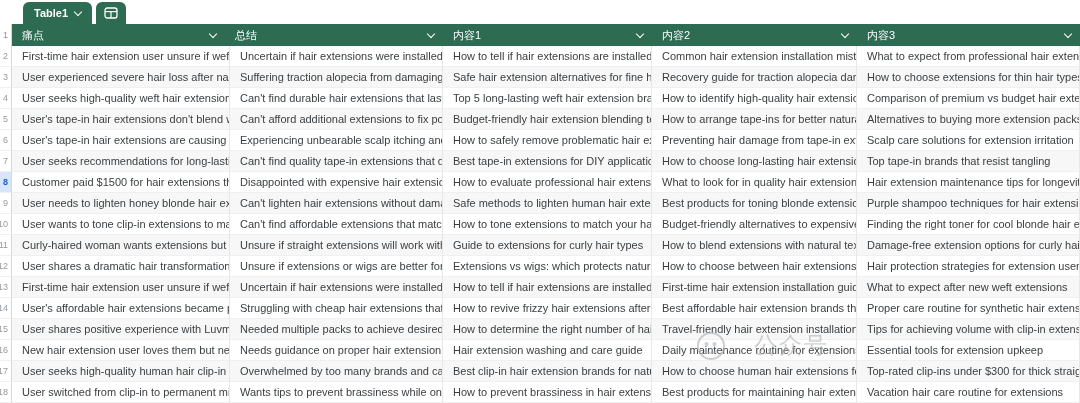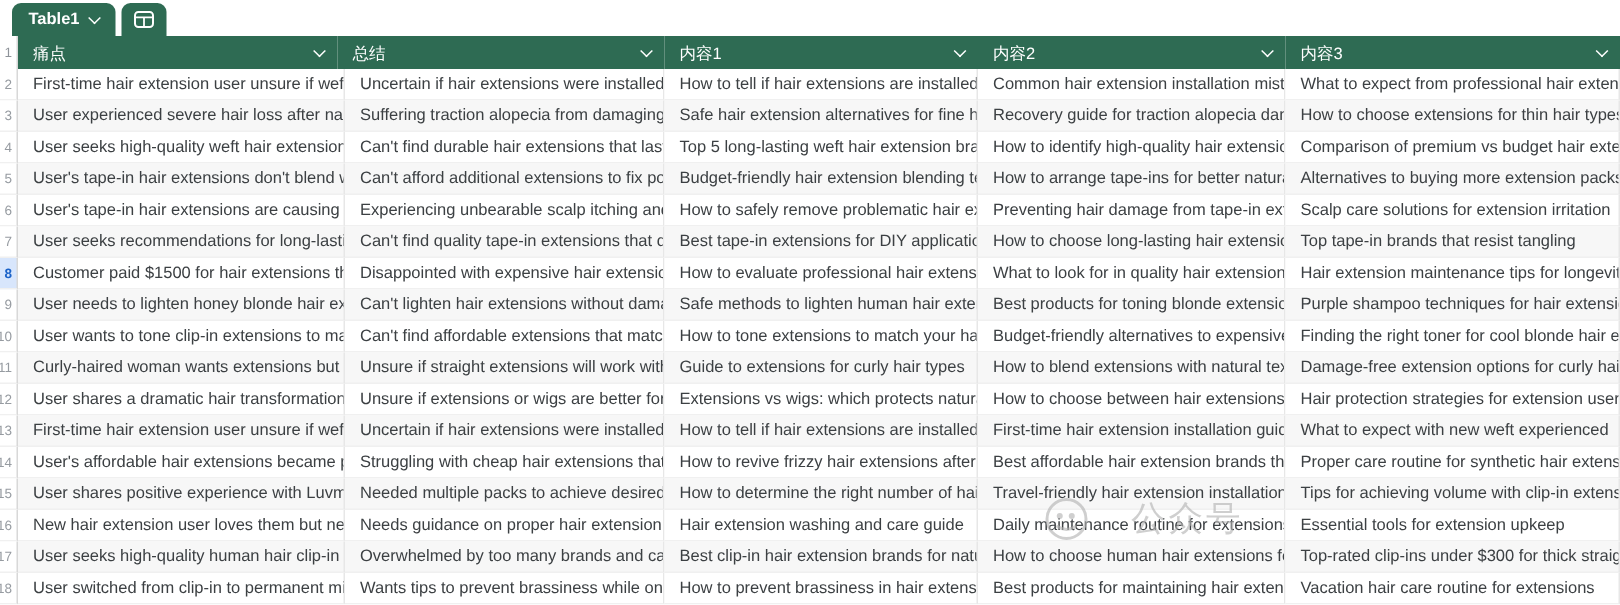--- a/index.html
+++ b/index.html
@@ -8,21 +8,21 @@
     --celltext:#3c4043;
     --vline:#e7e7e7;
     --hline:#f0f0f0;
   }
   *{box-sizing:border-box;}
   html,body{margin:0;padding:0;}
   body{font-family:"Liberation Sans","DejaVu Sans",sans-serif;}
   .page{position:relative;width:1080px;height:403px;background:#fff;overflow:hidden;}
 
   
-  .tabbar{position:absolute;top:0;left:0;width:100%;height:24px;background:#fff;display:flex;align-items:flex-end;padding-left:8px;}
+  .tabbar{position:absolute;top:0;left:0;width:100%;height:24px;background:#fff;display:flex;align-items:flex-end;padding-left:23px;}
   .tab-main{height:22px;background:var(--green);border-radius:6px 6px 0 0;display:flex;align-items:center;gap:7px;padding:0 11px;color:#fff;font-size:11px;font-weight:700;cursor:pointer;}
   .tab-icon{height:22px;width:30px;margin-left:4px;background:var(--green);border-radius:6px 6px 0 0;display:flex;align-items:center;justify-content:center;cursor:pointer;}
   .chevron{display:inline-block;width:6px;height:6px;border-right:1.4px solid #fff;border-bottom:1.4px solid #fff;transform:rotate(45deg);margin-top:-3px;}
   .hairline{position:absolute;top:1px;left:562px;right:0;height:0;border-top:1px solid #e8e8e8;}
 
   
   .thead{position:absolute;top:24px;left:0;height:22px;display:flex;}
   .gut-head{width:12px;height:22px;background:#fff;display:flex;align-items:center;justify-content:flex-end;padding-right:3px;font-size:9px;color:#8e9399;border-right:1px solid #d8d8d8;overflow:hidden;}
   .hcell{height:22px;background:var(--green);color:#fff;font-size:11px;display:flex;align-items:center;justify-content:space-between;padding:0 9px 0 10px;overflow:hidden;cursor:pointer;}
   .hcell .hlabel{white-space:nowrap;overflow:hidden;}
@@ -175,21 +175,21 @@
         <div class="cell" style="width: 209px;">Extensions vs wigs: which protects natural hair better</div>
         <div class="cell" style="width: 205px;">How to choose between hair extensions and full wigs</div>
         <div class="cell" style="width: 223px;">Hair protection strategies for extension users</div>
       </div>
       <div class="row odd">
         <div class="rownum">13</div>
         <div class="cell" style="width: 218px;">First-time hair extension user unsure if weft extensions</div>
         <div class="cell" style="width: 213px;">Uncertain if hair extensions were installed correctly</div>
         <div class="cell" style="width: 209px;">How to tell if hair extensions are installed properly</div>
         <div class="cell" style="width: 205px;">First-time hair extension installation guide</div>
-        <div class="cell" style="width: 223px;">What to expect with new weft experienced</div>
+        <div class="cell" style="width: 223px;">What to expect after new weft extensions</div>
       </div>
       <div class="row">
         <div class="rownum">14</div>
         <div class="cell" style="width: 218px;">User's affordable hair extensions became puffy and</div>
         <div class="cell" style="width: 213px;">Struggling with cheap hair extensions that lose quality</div>
         <div class="cell" style="width: 209px;">How to revive frizzy hair extensions after washing</div>
         <div class="cell" style="width: 205px;">Best affordable hair extension brands that last</div>
         <div class="cell" style="width: 223px;">Proper care routine for synthetic hair extensions</div>
       </div>
       <div class="row odd">

